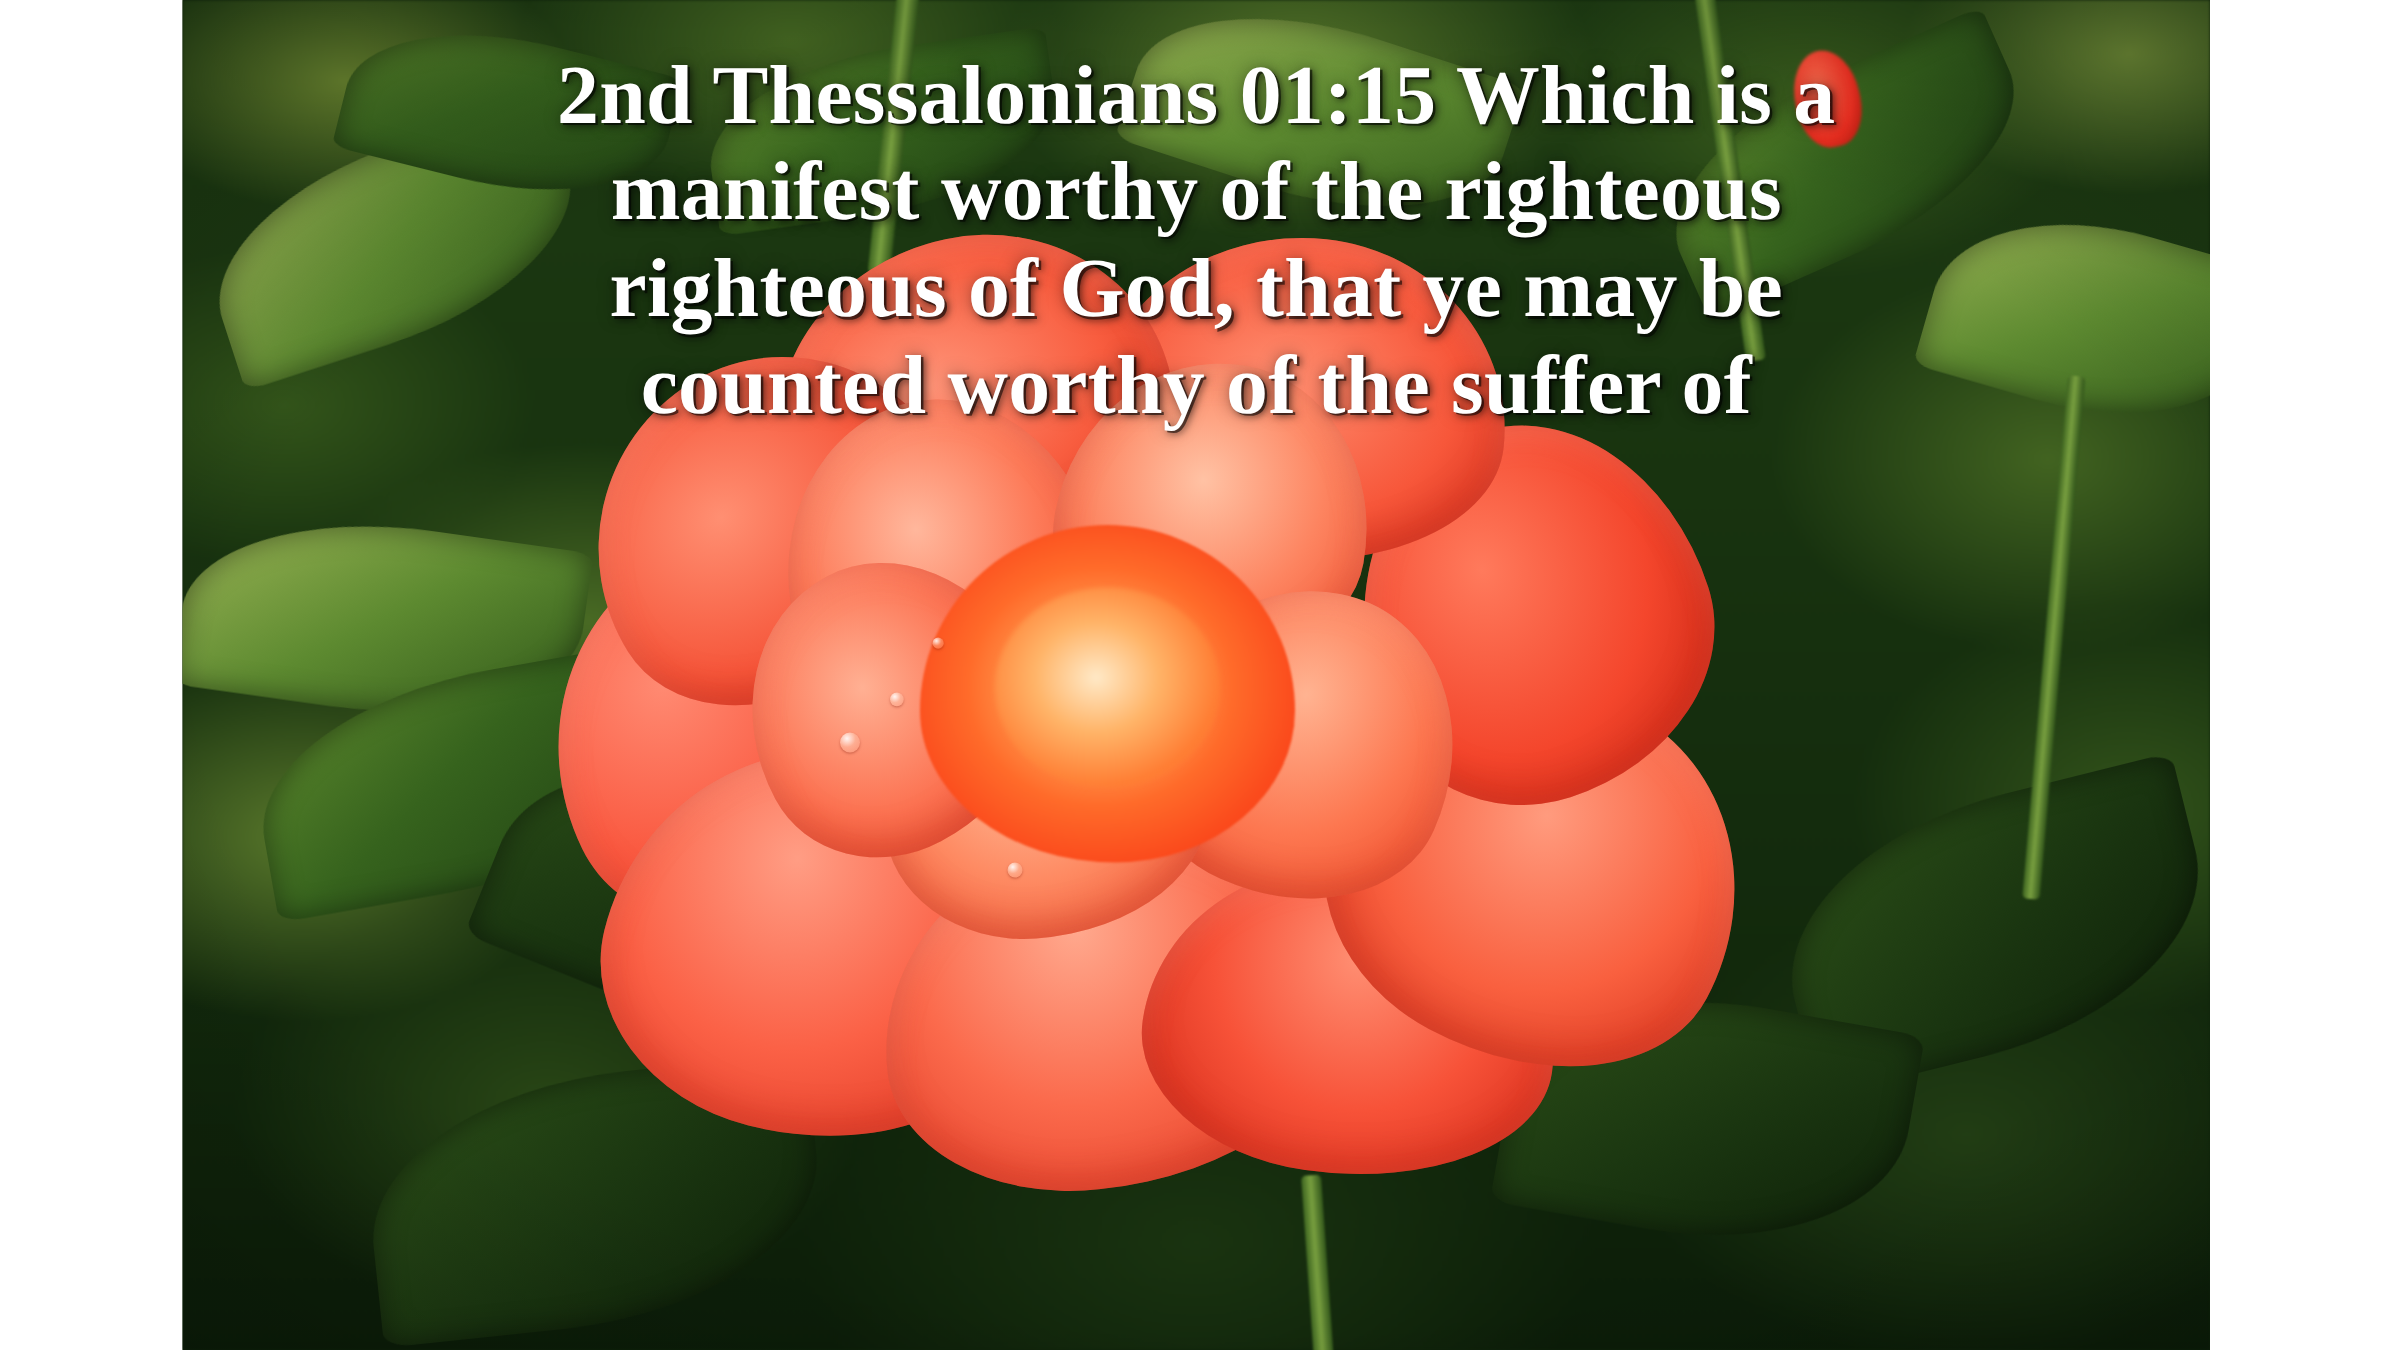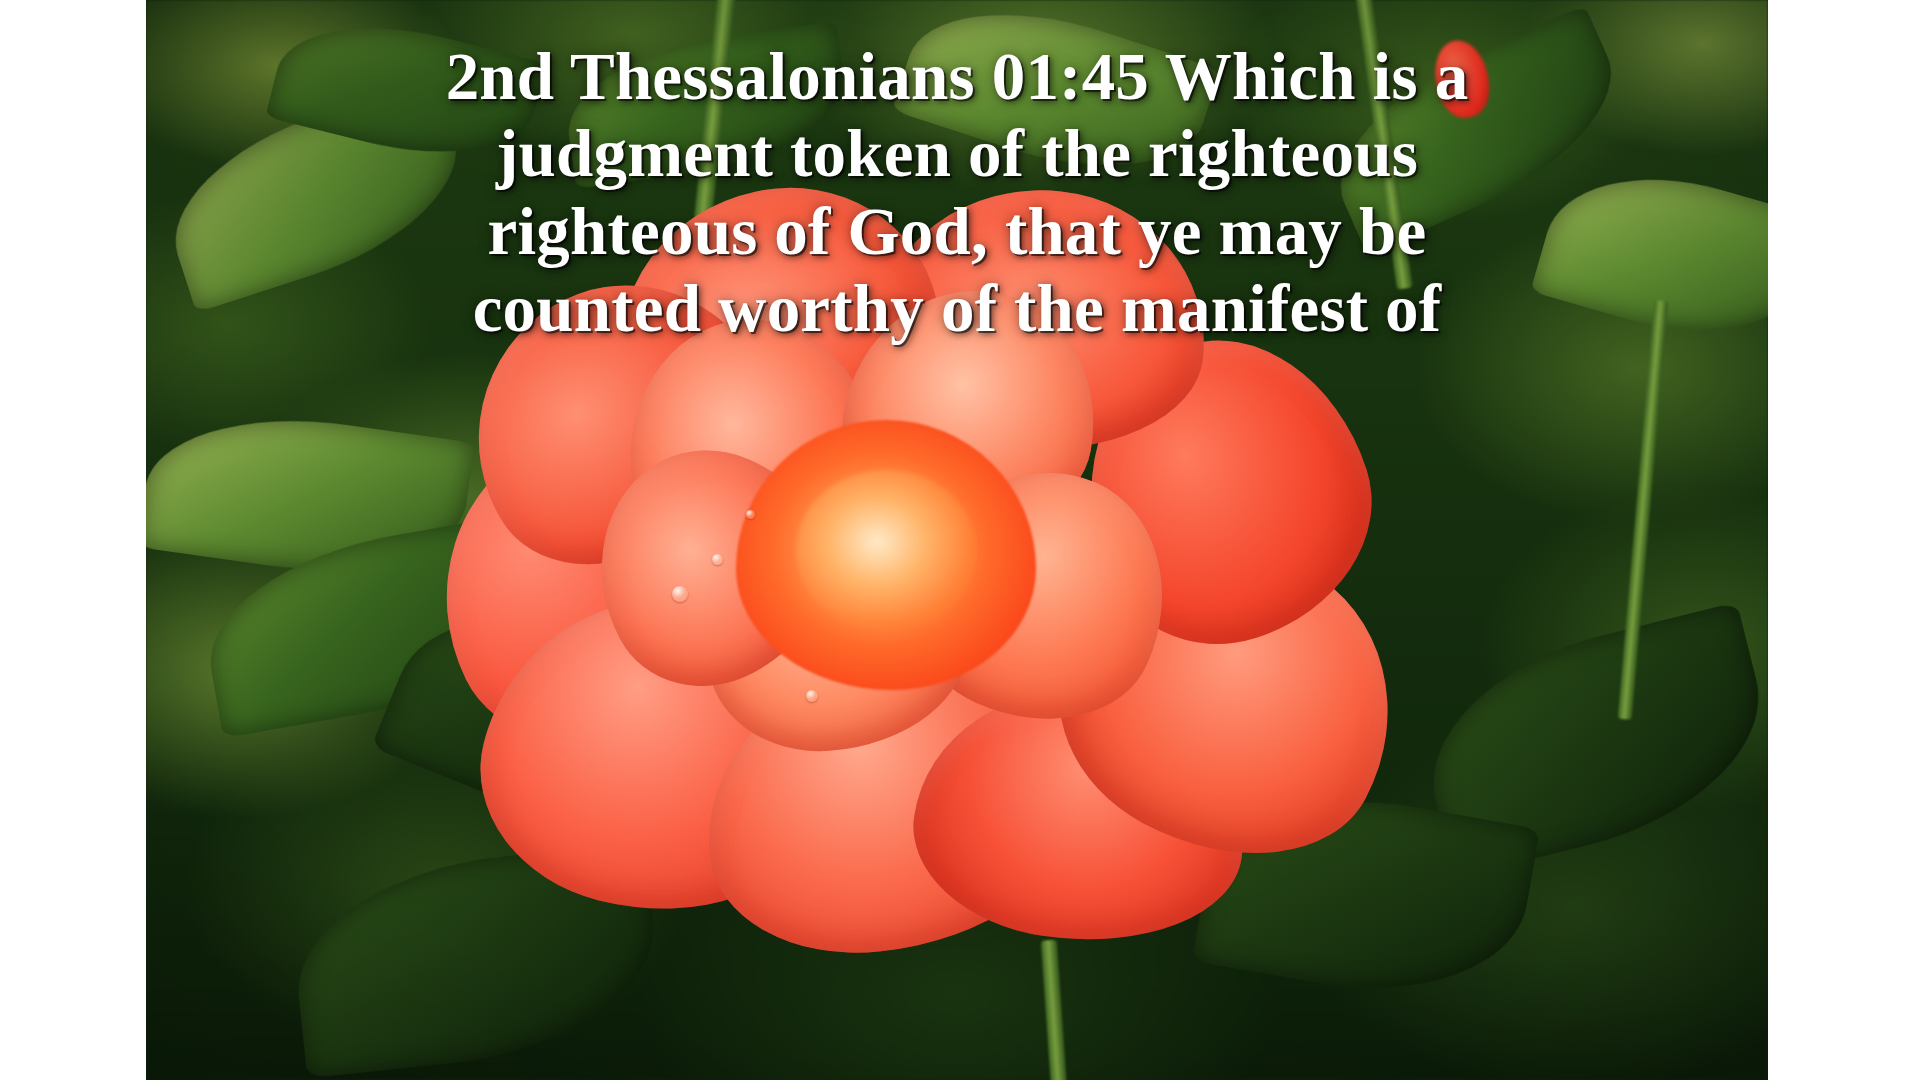--- a/index.html
+++ b/index.html
@@ -270,19 +270,19 @@
       <div class="drop d1"></div>
       <div class="drop d2"></div>
       <div class="drop d3"></div>
       <div class="drop d4"></div>
     </div>
 
     <div class="vignette"></div>
   </div>
 
   <div id="verse">
-    <div>2nd Thessalonians 01:45 Which is a</div>
-    <div>judgment token of the righteous</div>
+    <div>2nd Thessalonians 01:15 Which is a</div>
+    <div>manifest worthy of the righteous</div>
     <div>righteous of God, that ye may be</div>
-    <div>counted worthy of the manifest of</div>
+    <div>counted worthy of the suffer of</div>
   </div>
 
 </div>
 
 </body></html>

